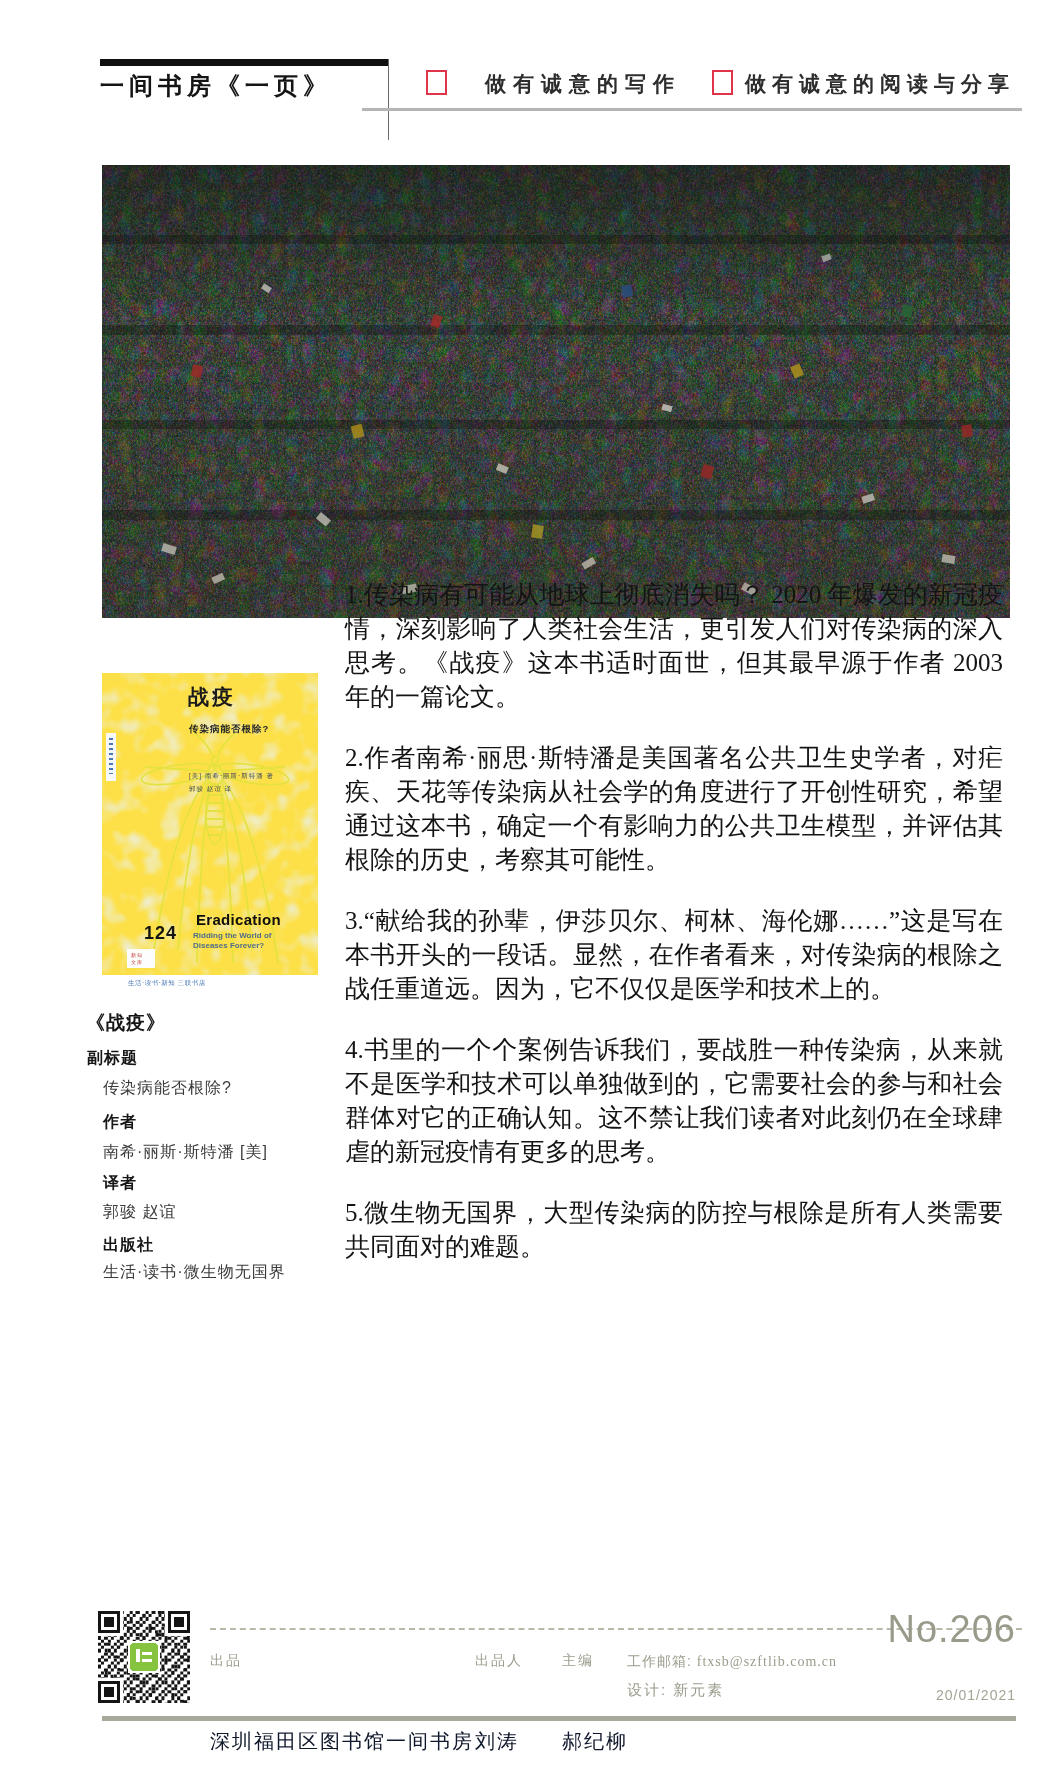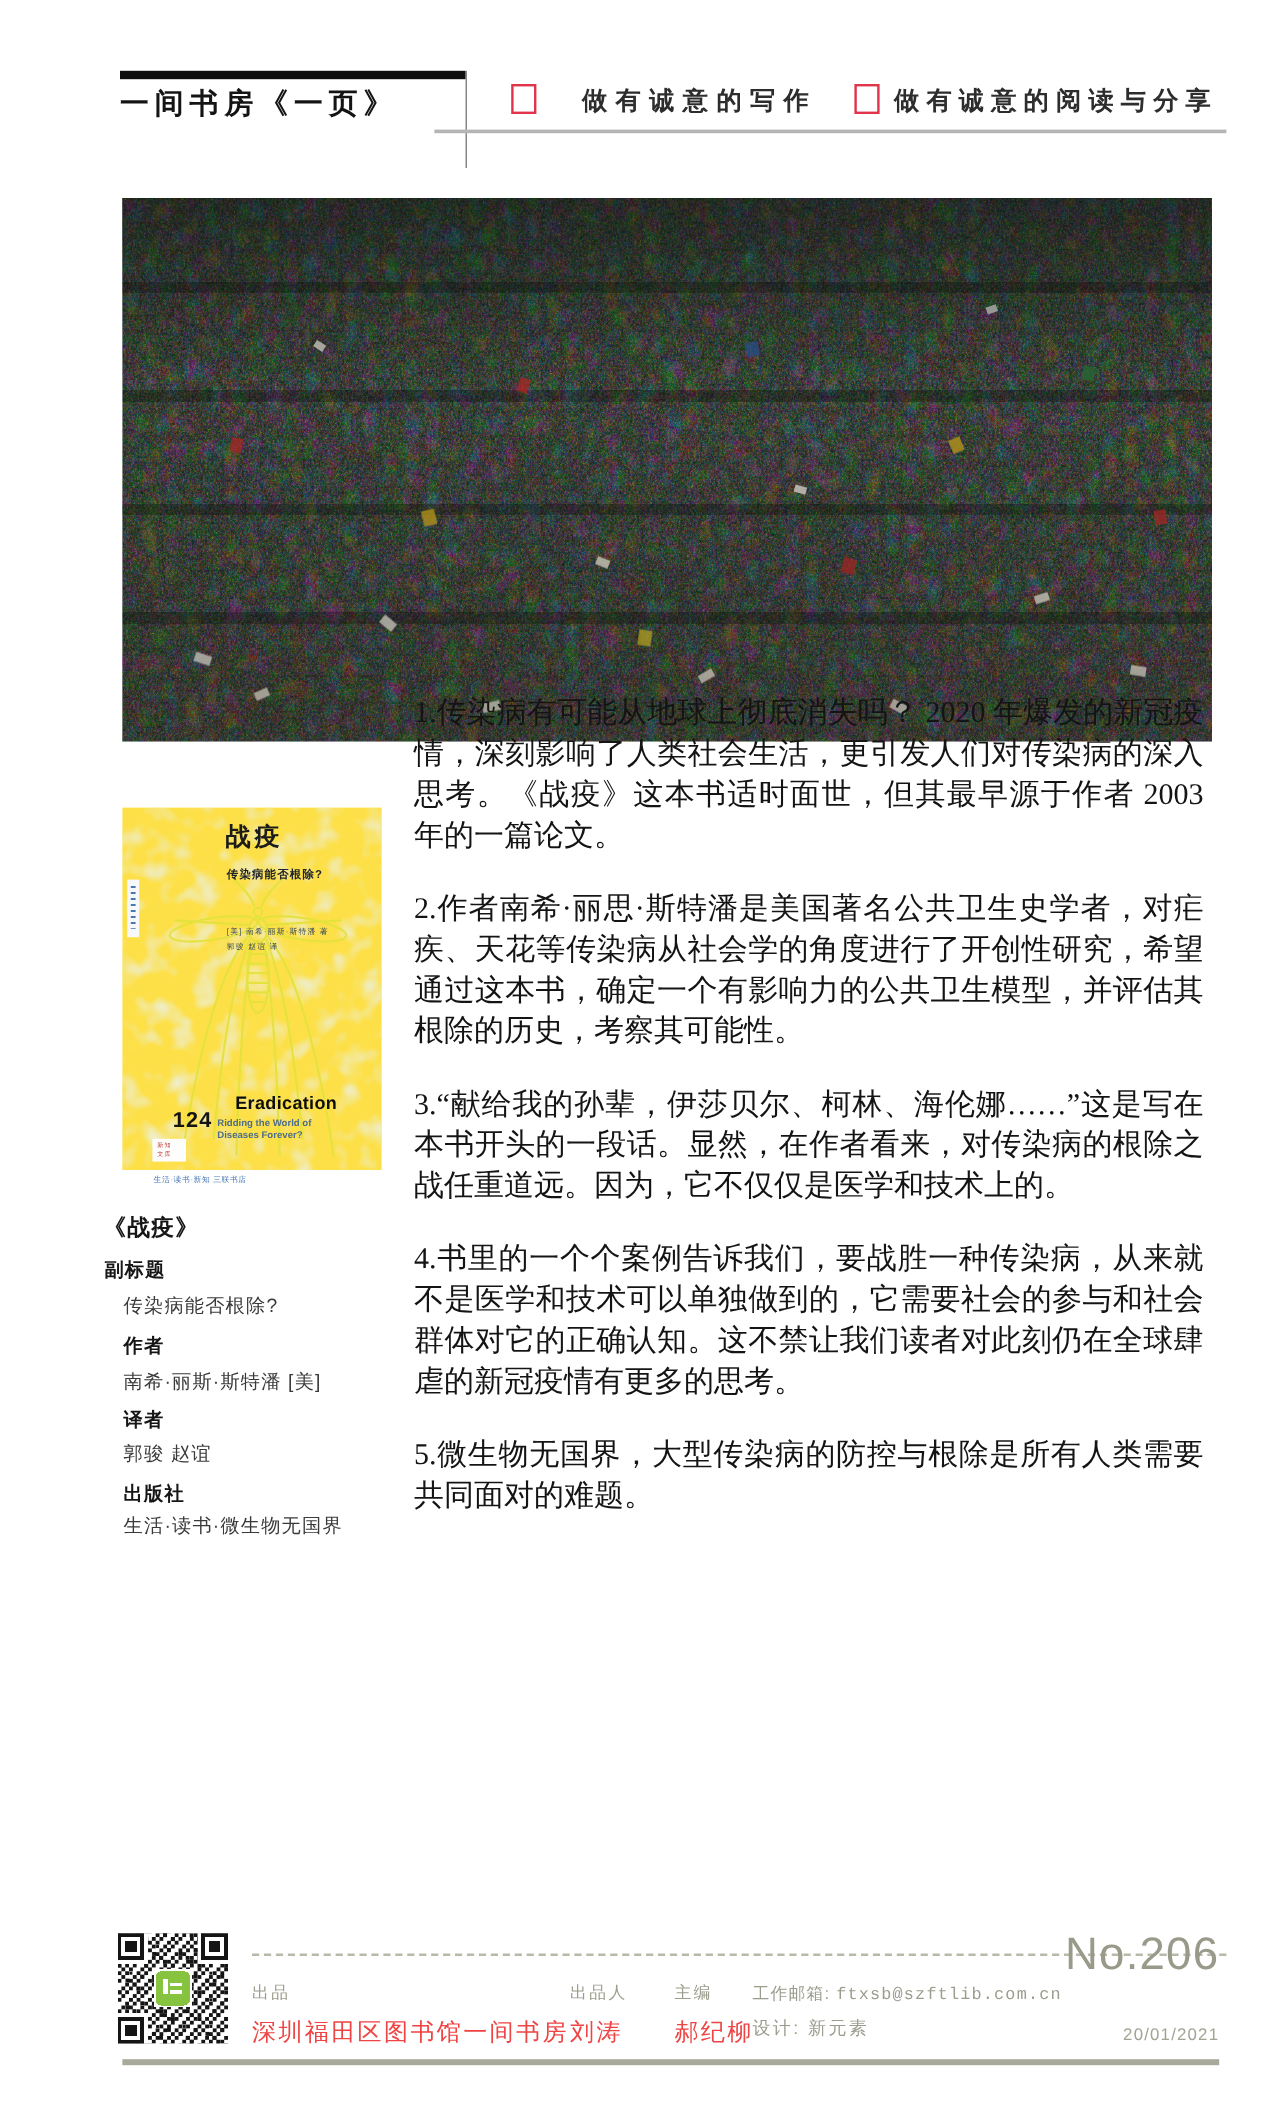--- a/index.html
+++ b/index.html
@@ -27,21 +27,21 @@
   .cover .blotch{position:absolute;left:0;top:0;width:216px;height:302px;}
   .spine-tab{position:absolute;left:4px;top:60px;width:10px;height:48px;background:#f6f8fa;}
   .spine-tab i{display:block;width:4px;height:36px;margin:5px auto 0;background:repeating-linear-gradient(#4a79b8 0 2px,transparent 2px 5px);}
   .cv-title{position:absolute;left:86px;top:10px;font-family:"Liberation Serif","DejaVu Serif",serif;
             font-size:21px;font-weight:700;letter-spacing:3px;color:#1b1b1b;}
   .cv-sub{position:absolute;left:87px;top:50px;font-size:9.5px;font-weight:700;color:#20242a;letter-spacing:1px;}
   .cv-auth,.cv-trans{position:absolute;left:87px;font-size:6.5px;color:#3c4a5e;letter-spacing:1px;}
   .cv-auth{top:99px;}
   .cv-trans{top:112px;}
   .cv-erad{position:absolute;left:94px;top:238px;font-size:15px;font-weight:800;color:#0e0e0e;letter-spacing:.3px;}
-  .cv-erad-s{position:absolute;left:79px;font-size:8px;font-weight:700;color:#4e6d8c;}
+  .cv-erad-s{position:absolute;left:91px;font-size:8px;font-weight:700;color:#4e6d8c;}
   .cv-es1{top:258px;}
   .cv-es2{top:268px;}
   .cv-124{position:absolute;left:42px;top:250px;font-size:18px;font-weight:800;color:#141414;letter-spacing:1px;}
   .cv-box{position:absolute;left:25px;top:276px;width:28px;height:19px;background:#fdfdfd;
           display:flex;flex-direction:column;justify-content:center;gap:2px;padding-left:4px;box-sizing:border-box;}
   .cv-box span{font-size:5px;line-height:5px;color:#c03a2e;letter-spacing:1px;}
   .pub-line{left:128px;top:979px;font-size:6.5px;color:#4a79b8;letter-spacing:.5px;}
 
   
   .m-title{left:86px;top:1010px;font-size:19px;font-weight:700;color:#161616;letter-spacing:1px;}
@@ -54,26 +54,26 @@
 
   
   .para-col{left:345px;top:578px;width:658px;}
   .para-col p{margin:0 0 27px 0;font-family:"Liberation Serif","DejaVu Serif",serif;
               font-size:25px;line-height:34px;color:#141414;text-align:justify;}
 
   
   .qr{left:98px;top:1611px;width:92px;height:92px;display:block;}
   .f-dash{left:210px;top:1628px;width:812px;height:0;border-top:2px dashed #b9b9aa;}
   .f-label{font-size:14px;color:#9c9c8d;letter-spacing:2px;white-space:nowrap;}
-  .f-value{font-size:20px;color:#ef4444;letter-spacing:2px;white-space:nowrap;}
+  .f-value{font-size:20px;color:#0f172a;letter-spacing:2px;white-space:nowrap;margin-top:48px;}
   .fl1{left:210px;top:1652px;} .fv1{left:210px;top:1680px;}
   .fl2{left:475px;top:1652px;} .fv2{left:475px;top:1680px;}
   .fl3{left:562px;top:1652px;} .fv3{left:562px;top:1680px;}
   .f-mailrow{left:627px;top:1653px;font-size:14px;color:#9c9c8d;letter-spacing:1px;white-space:nowrap;}
-  .f-mail{font-family:Liberation Mono, monospace;letter-spacing:1px;}
+  .f-mail{font-family:Liberation Serif, serif;letter-spacing:1px;}
   .f-design{left:627px;top:1681px;font-size:15px;color:#9c9c8d;letter-spacing:2px;white-space:nowrap;}
   .f-issue{right:47px;top:1608px;font-size:38px;color:#9a9a8b;letter-spacing:1px;}
   .f-date{right:47px;top:1687px;font-size:14px;color:#a3a394;letter-spacing:1px;}
   .f-bar{left:102px;top:1716px;width:914px;height:5px;background:#a9a99b;}
 </style>
 </head>
 <body>
 
 <div id="page">
 

